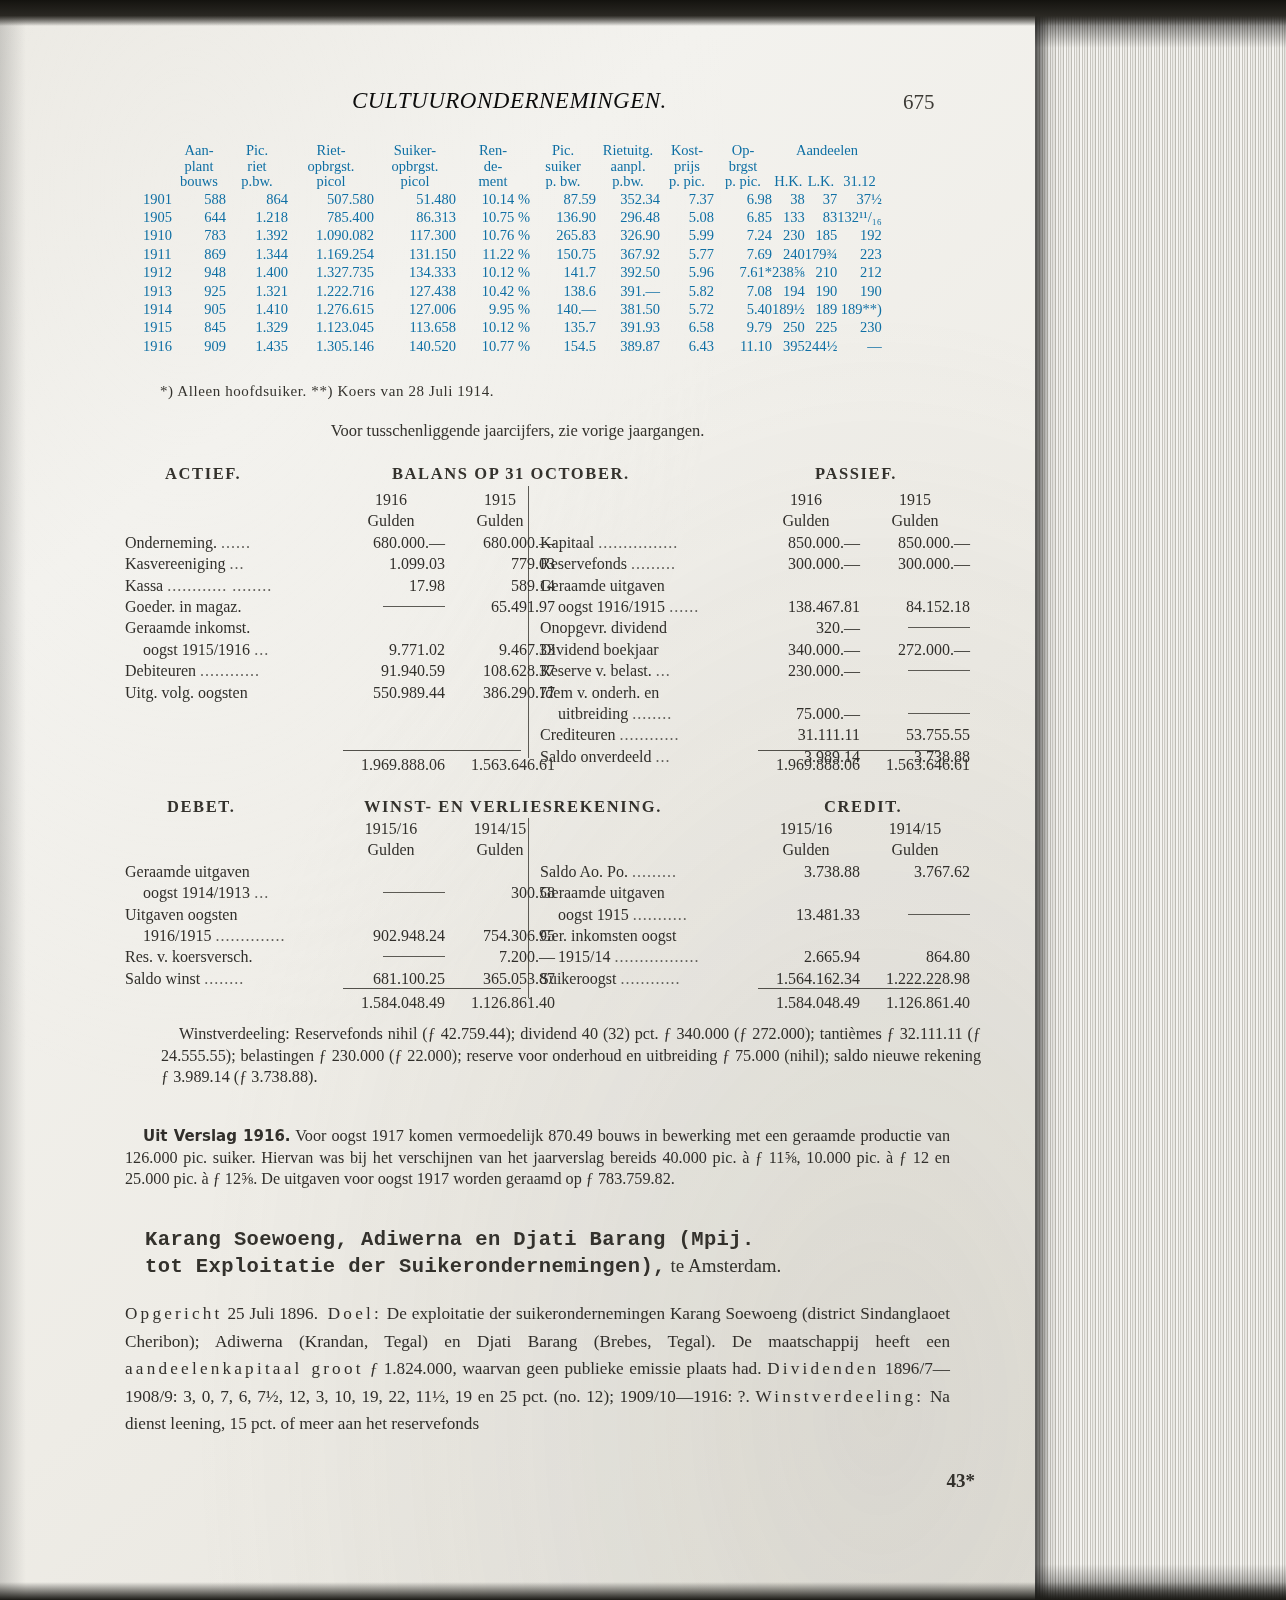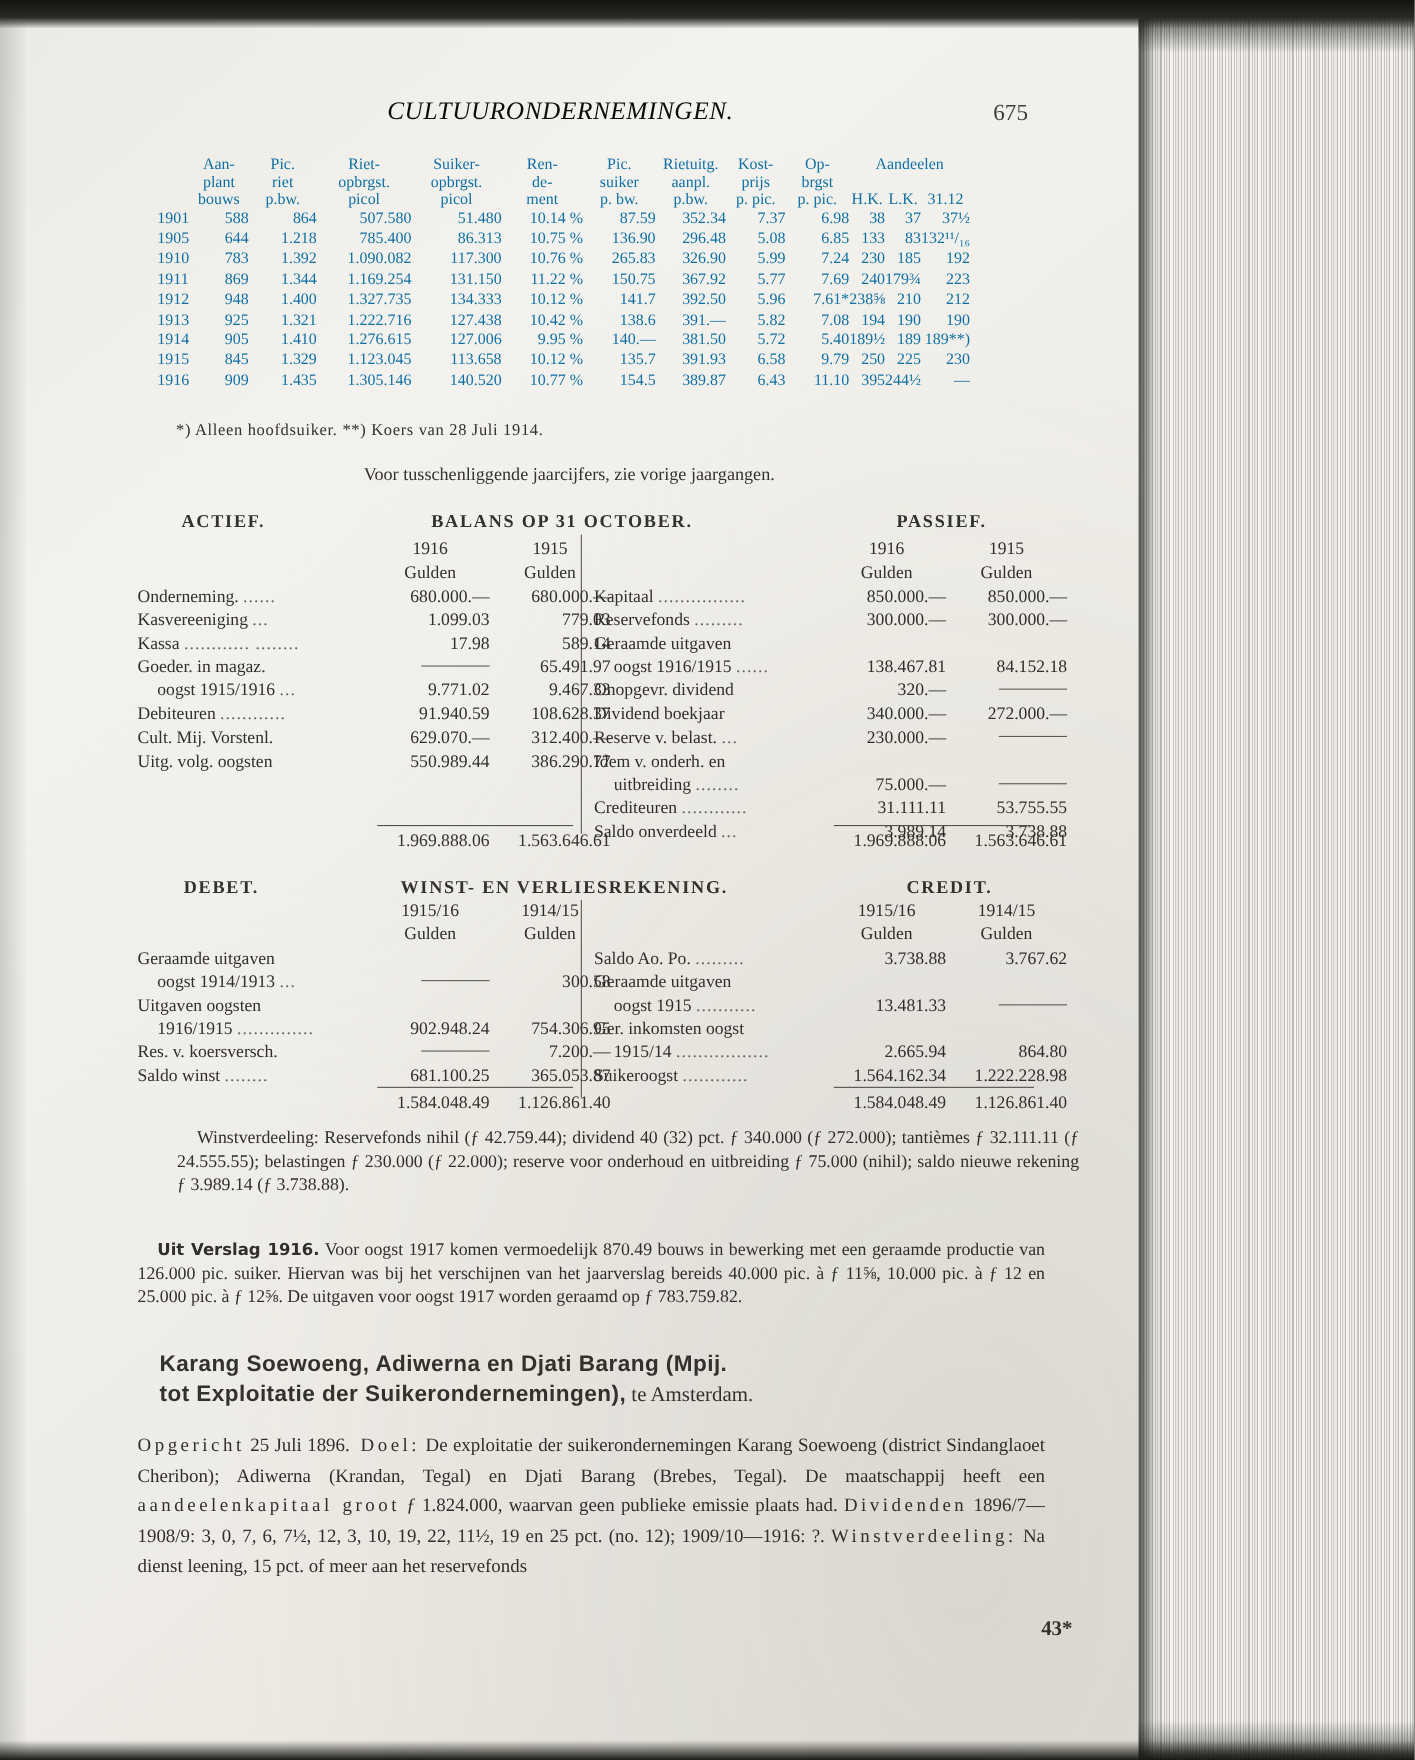--- a/index.html
+++ b/index.html
@@ -108,21 +108,21 @@
   .totrow .v1{width:108px;text-align:right}
   .totrow .v2{width:110px;text-align:right}
 
   
   .para{position:absolute;font-size:16.2px;line-height:21.6px;
     text-align:justify;color:#272521;}
   .para.j{text-align:justify;text-justify:inter-word;}
   .bold{font-weight:bold;}
   .it{font-style:italic;}
   .sp{letter-spacing:3.2px;}
-  .title-b{font-family:Liberation Sans, sans-serif;font-weight:bold;
+  .title-b{font-family:Liberation Mono, monospace;font-weight:bold;
     font-size:20.5px;letter-spacing:.4px;}
   .title-n{font-family:"Liberation Serif",serif;font-weight:normal;font-size:19px;letter-spacing:0;}
   .sig{position:absolute;right:60px;font-size:19px;font-weight:bold;}
 
   
   .content{opacity:.95;}
 </style>
 </head>
 <body>
 
@@ -357,33 +357,33 @@
             <span class="lbl">Kassa <span class="dots">............ ........</span></span>
             <span class="v1">17.98</span>
             <span class="v2">589.14</span>
           </div>
           <div class="row">
             <span class="lbl">Goeder. in magaz. </span>
             <span class="v1"><span class="dash"></span></span>
             <span class="v2">65.491.97</span>
           </div>
           <div class="row">
+            <span class="lbl">Geraamde inkomst. </span>
+            <span class="v1"></span>
+            <span class="v2"></span>
+          </div>
+          <div class="row">
             <span class="lbl ind">oogst 1915/1916 <span class="dots">...</span></span>
             <span class="v1">9.771.02</span>
             <span class="v2">9.467.33</span>
           </div>
           <div class="row">
             <span class="lbl">Debiteuren <span class="dots">............</span></span>
             <span class="v1">91.940.59</span>
             <span class="v2">108.628.37</span>
-          </div>
-          <div class="row">
-            <span class="lbl">Cult. Mij. Vorstenl. </span>
-            <span class="v1">629.070.—</span>
-            <span class="v2">312.400.—</span>
           </div>
           <div class="row">
             <span class="lbl">Uitg. volg. oogsten </span>
             <span class="v1">550.989.44</span>
             <span class="v2">386.290.77</span>
           </div>
         </div>
     </div>
 
     <div class="ledger" style="left:540px;top:489px;">

